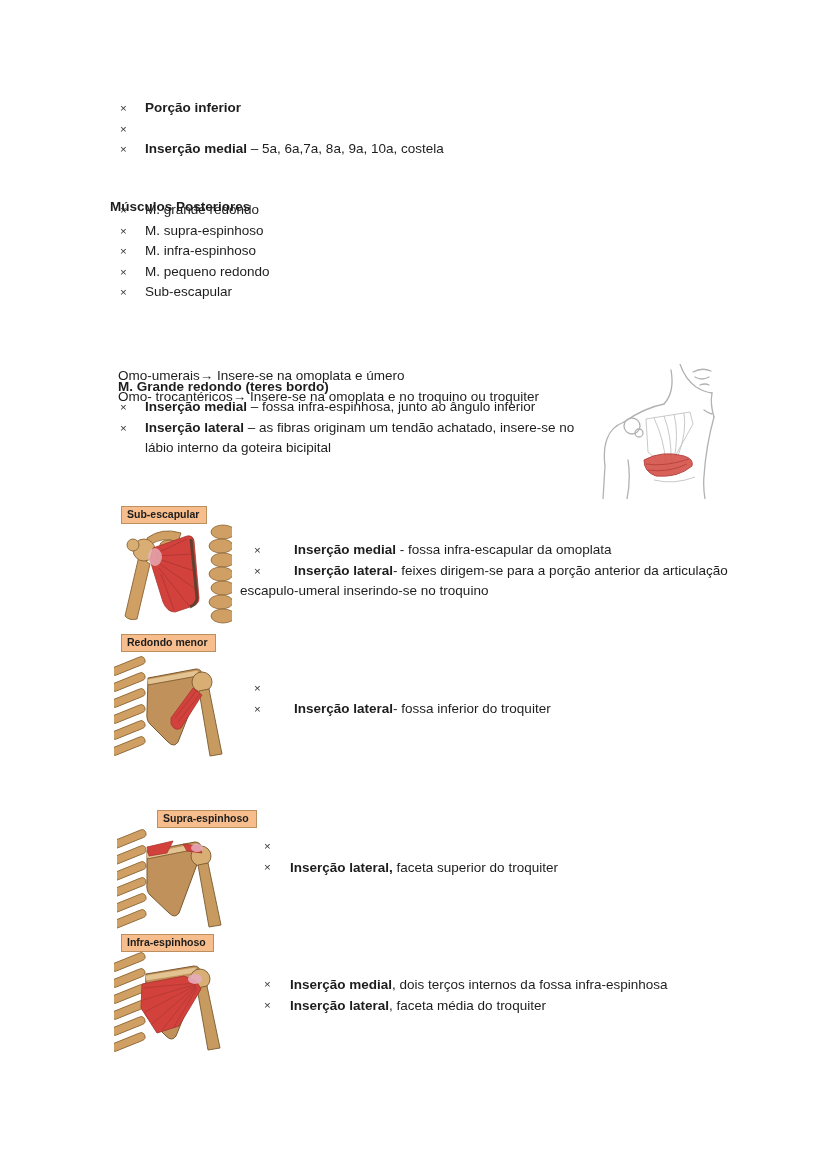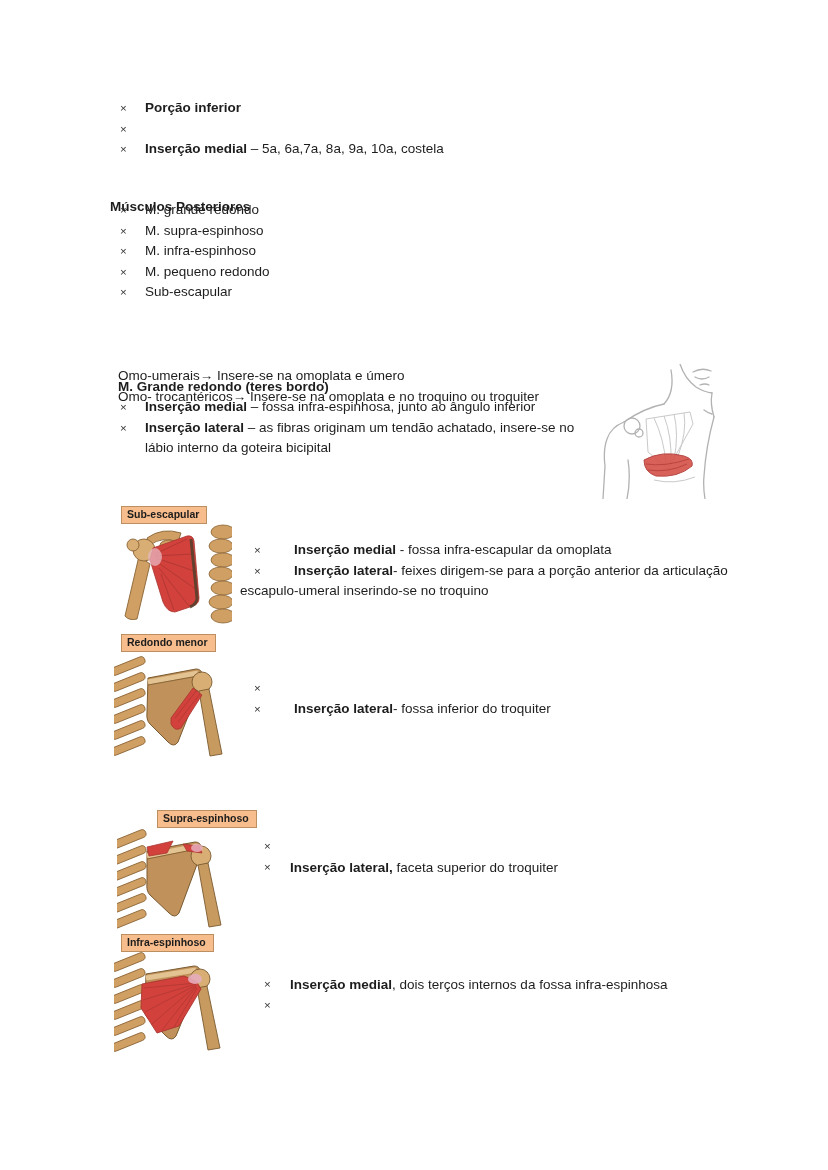--- a/index.html
+++ b/index.html
@@ -261,16 +261,17 @@
       <ellipse cx="81" cy="29" rx="7" ry="5" fill="#e6adbd" opacity="0.9"></ellipse>
     </svg>
   </div>
   <div class="abs" style="left:240px; top:974px;">
     <div class="row" style="line-height:21px;">
       <span class="x x-c" style="line-height:21px;">×</span>
       <span><span class="bold">Inserção medial</span><span>, dois terços internos da fossa infra-espinhosa</span></span>
     </div>
     <div class="row" style="line-height:21px;">
       <span class="x x-c" style="line-height:21px;">×</span>
+      <span><span class="bold">Inserção lateral</span><span>, faceta média do troquiter</span></span>
     </div>
   </div>
 
 </div>
 
 </body></html>

